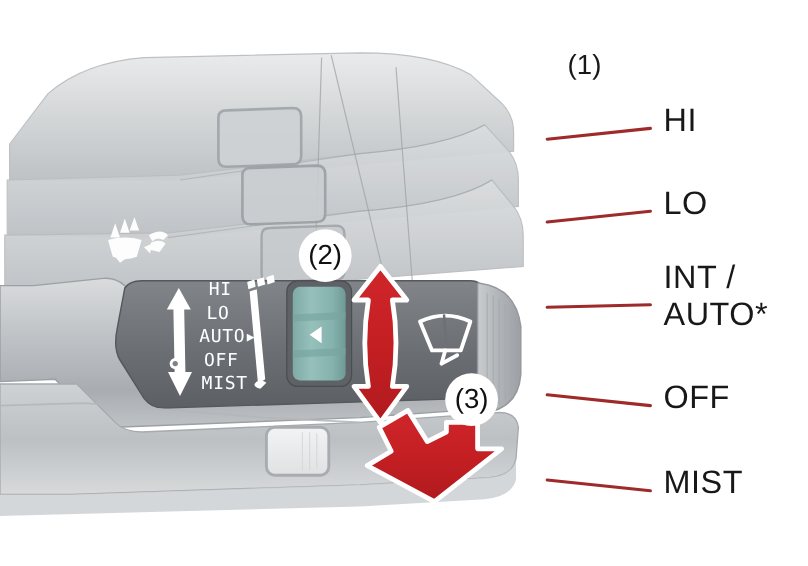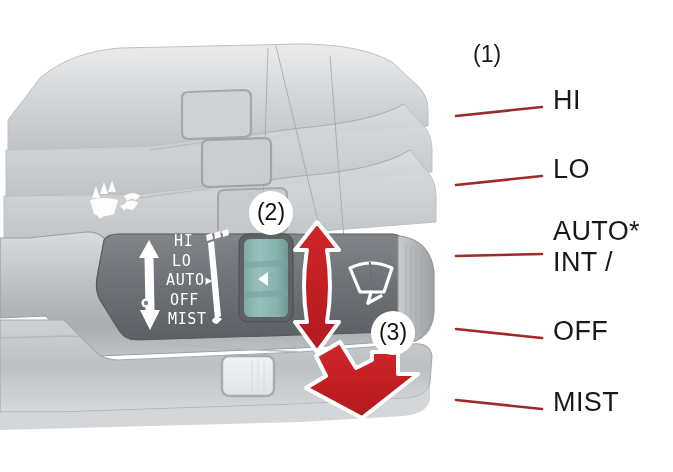--- a/index.html
+++ b/index.html
@@ -225,22 +225,22 @@
       </g>
     </svg>
 
     <div class="marker1" style="left:33px;top:42px;">(1)</div>
 
     <div class="lbl" style="left:113px;top:85px;">HI</div>
 
     <div class="lbl" style="left:113px;top:154px;">LO</div>
 
     <div class="lbl two-line" style="left:113px;top:216px;">
+      <div>INT /</div>
       <div>AUTO*</div>
-      <div>INT /</div>
     </div>
 
     <div class="lbl" style="left:113px;top:316px;">OFF</div>
 
     <div class="lbl" style="left:113px;top:387px;">MIST</div>
   </div>
 
 </div>
 
 </body></html>

